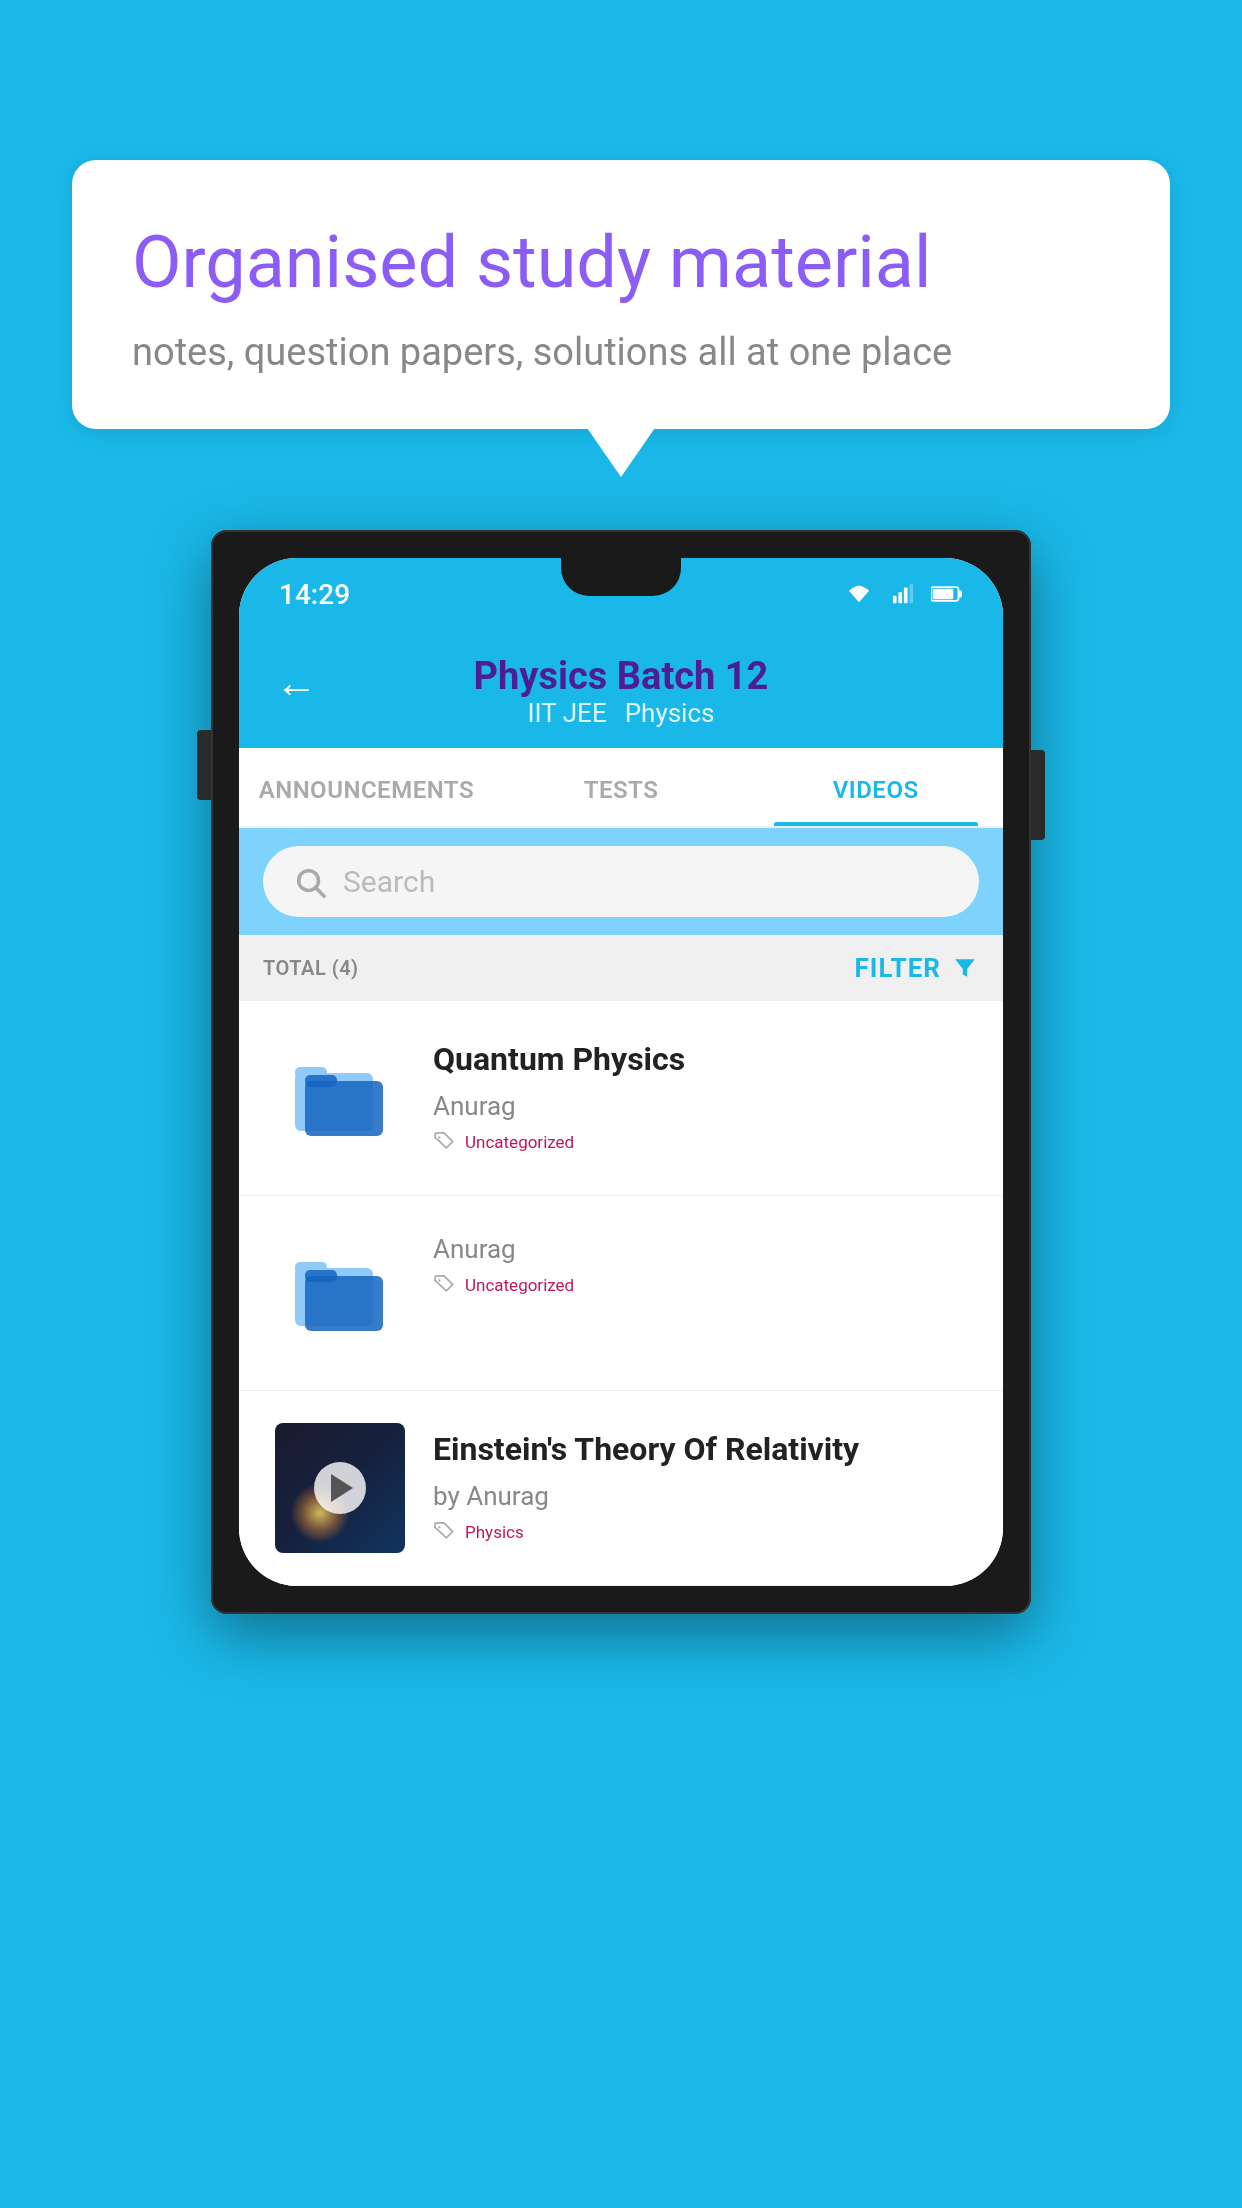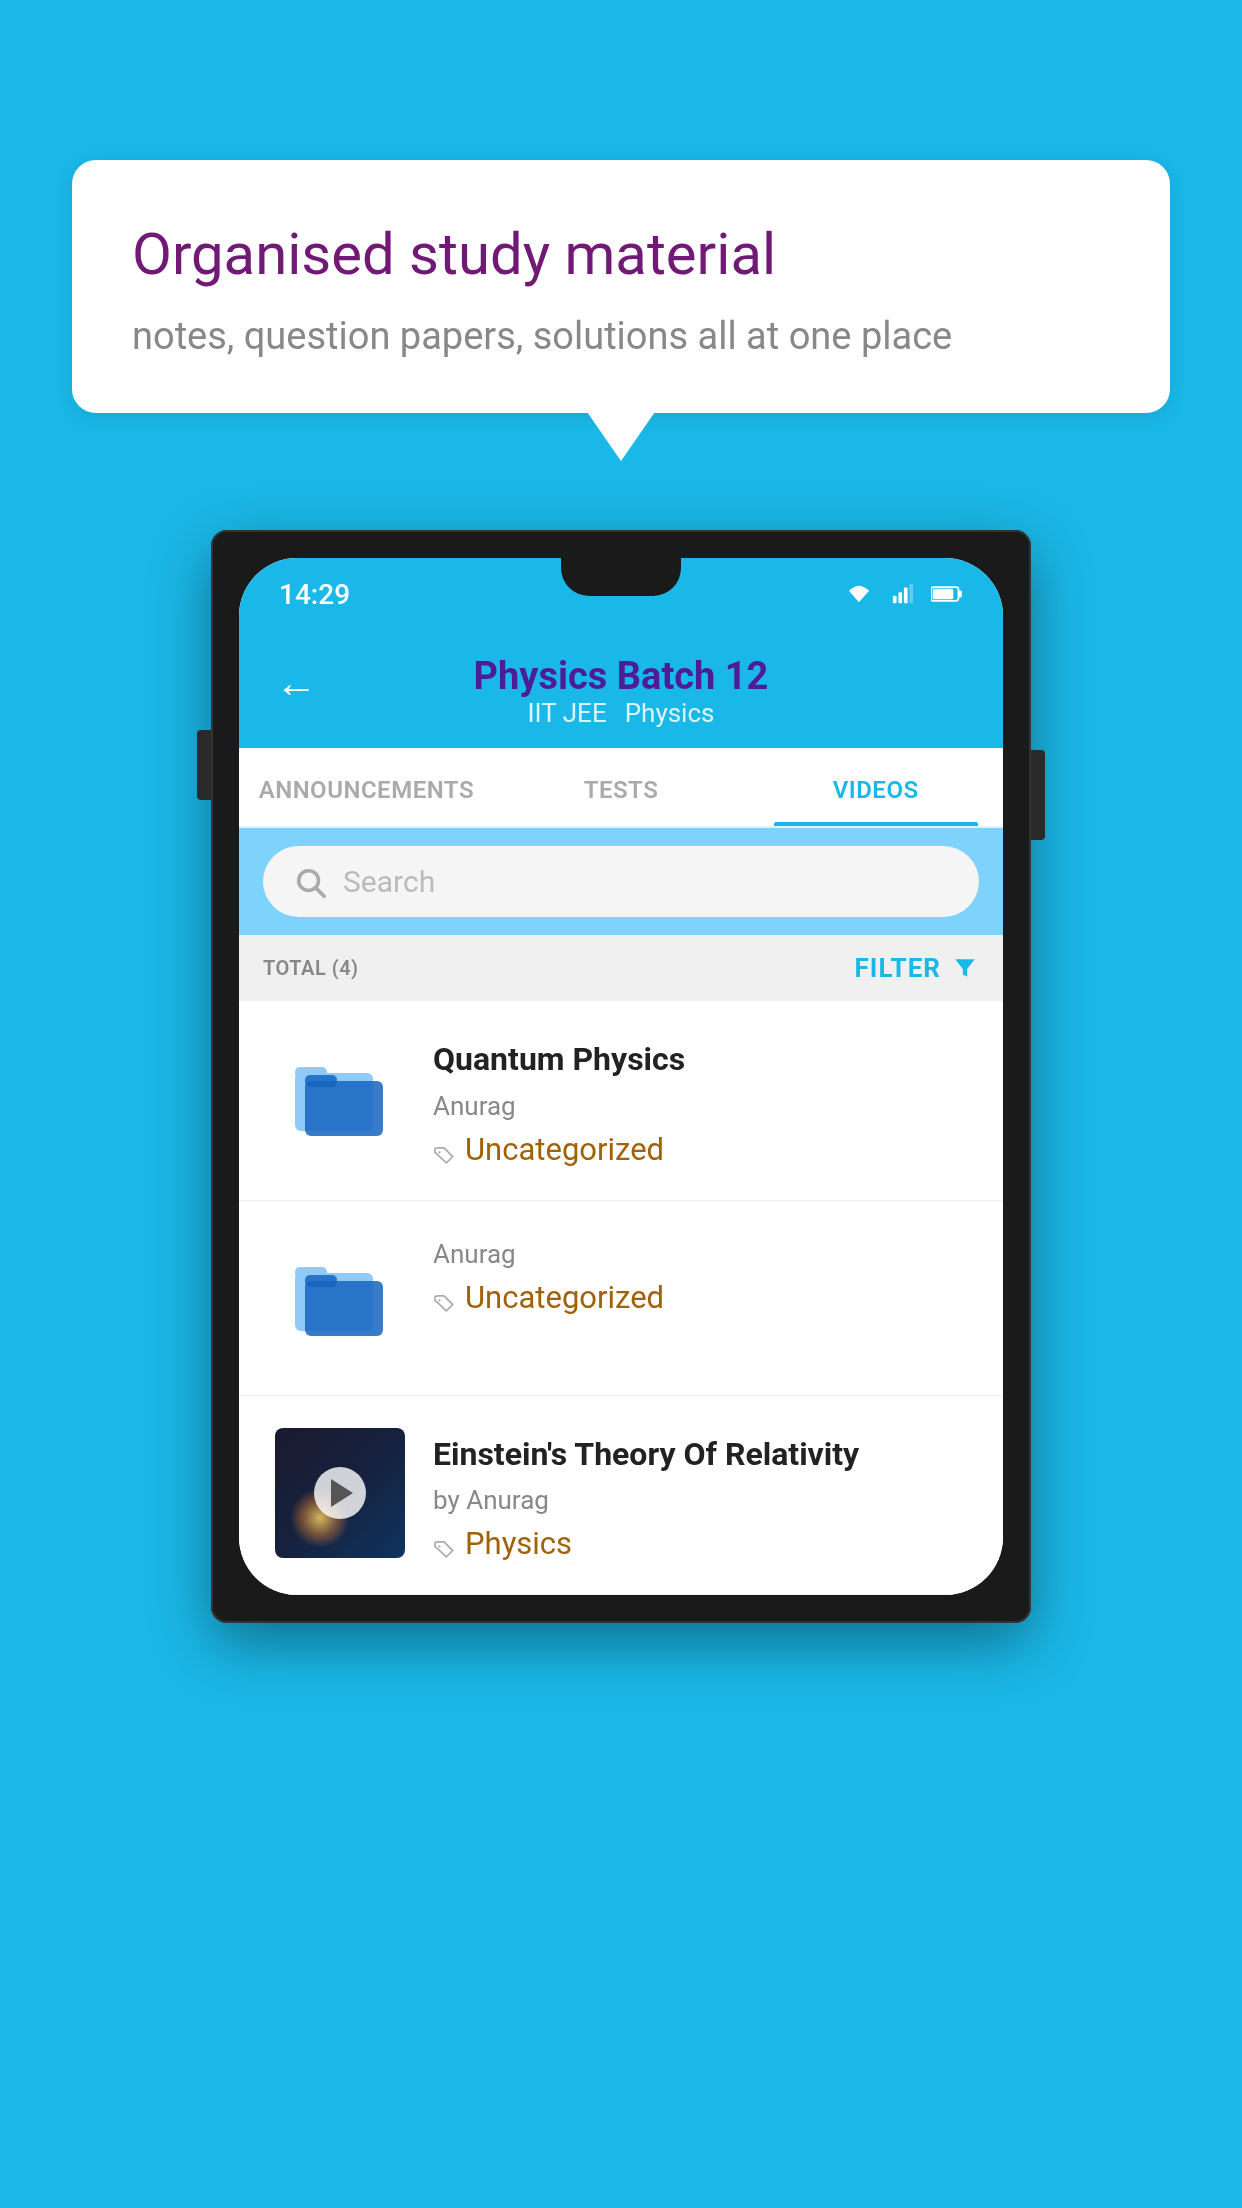--- a/index.html
+++ b/index.html
@@ -36,22 +36,22 @@
       left: 50%;
       transform: translateX(-50%);
       width: 0;
       height: 0;
       border-left: 36px solid transparent;
       border-right: 36px solid transparent;
       border-top: 52px solid white;
     }
 
     .bubble-title {
-      color: #701a75;
-      font-size: 58px;
+      color: #8b5cf6;
+      font-size: 72px;
       font-weight: 400;
       line-height: 1.2;
       margin-bottom: 24px;
     }
 
     .bubble-subtitle {
       color: #888;
       font-size: 38px;
       font-weight: 400;
     }
@@ -353,24 +353,24 @@
     }
 
     .video-author {
       font-size: 26px;
       color: #888;
       margin-bottom: 10px;
     }
 
     .video-tag {
       display: flex;
-      align-items: flex-end;
+      align-items: center;
       gap: 10px;
-      color: #a16207;
-      font-size: 31px;
+      color: #be185d;
+      font-size: 17px;
     }
 
     .tag-icon {
       width: 22px;
       height: 22px;
       fill: #aaa;
     }
   </style>
 </head>
 <body>

